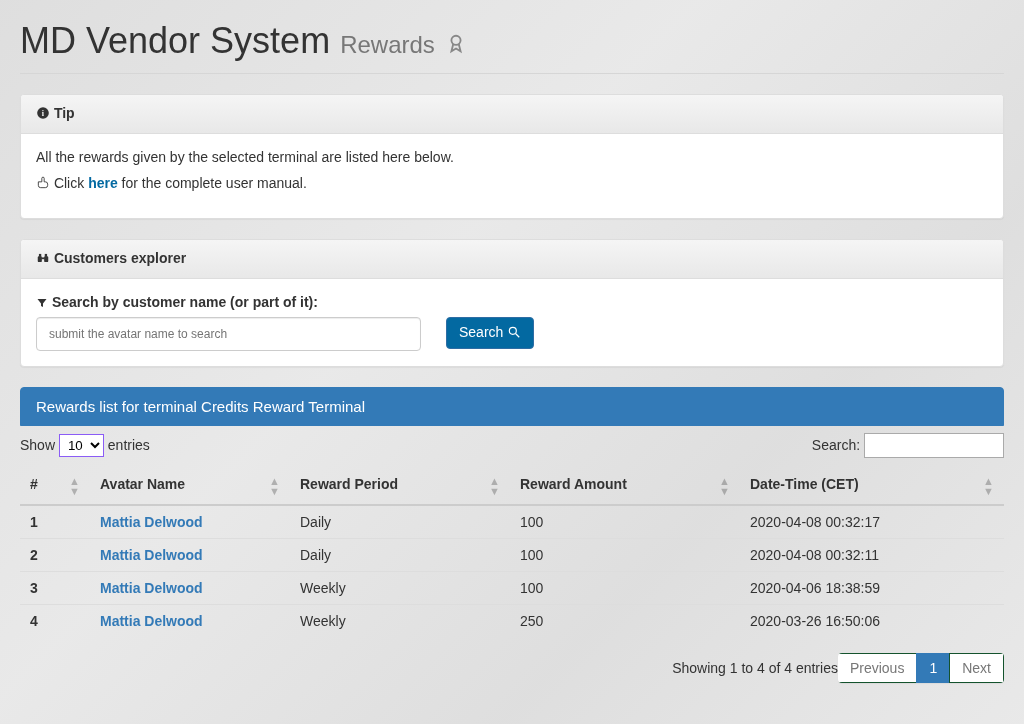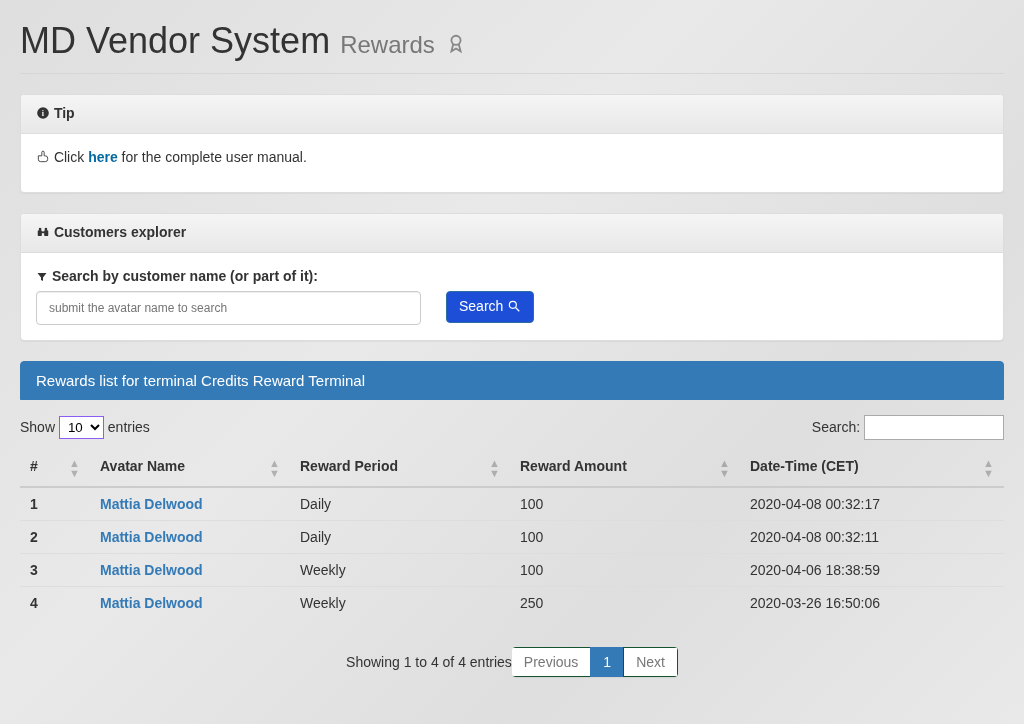--- a/index.html
+++ b/index.html
@@ -47,52 +47,52 @@
     color: #555;
     background: #fff;
     border: 1px solid #ccc;
     border-radius: 4px;
     box-shadow: inset 0 1px 1px rgba(0,0,0,0.075);
   }
   .btn-search {
     padding: 6px 12px;
     font-size: 14px;
     color: #fff;
-    background: #1d4ed8;
+    background: #0369a1;
     border: 1px solid #2e6da4;
     border-radius: 4px;
     cursor: pointer;
   }
   .panel-title-bar {
     background: #337ab7;
     color: #fff;
     padding: 10px 15px;
     border-radius: 4px 4px 0 0;
     font-size: 15px;
     font-weight: normal;
     border: 1px solid #337ab7;
-    margin-bottom: 15px;
+    margin-bottom: 7px;
   }
   .controls-row { display: flex; justify-content: space-between; align-items: center; margin-bottom: 10px; color: #333; }
   .controls-row select { border: 1px solid #8b5cf6; padding: 2px 4px; background: #fff; }
   .controls-search input { border: 1px solid #aaa; padding: 4px 6px; width: 140px; background: #fff; }
   table { width: 100%; border-collapse: collapse; }
   thead th {
     text-align: left;
     padding: 8px 10px;
     border-bottom: 2px solid #ccc;
     font-weight: bold;
     color: #333;
     position: relative;
   }
   thead th .sort-icon { float: right; opacity: 0.3; font-size: 11px; line-height: 10px; }
   tbody td { padding: 8px 10px; border-top: 1px solid #ddd; vertical-align: middle; }
   tbody td.idx { font-weight: bold; }
   tbody a.avatar-link { color: #337ab7; text-decoration: none; font-weight: bold; }
-  .bottom-row { display: flex; justify-content: center; align-items: center; margin-top: 28px; }
+  .bottom-row { display: flex; justify-content: flex-end; align-items: center; margin-top: 16px; }
   .pager { display: flex; border-radius: 4px; overflow: hidden; background: #fff; box-shadow: 0 1px 1px rgba(0,0,0,0.05); }
   .pager .pgbtn { padding: 6px 12px; border: 1px solid #14532d; margin-left: -1px; color: #337ab7; cursor: pointer; }
   .pager .pgbtn.disabled { color: #777; cursor: default; }
   .pager .pgbtn.active { background: #337ab7; border-color: #337ab7; color: #fff; }
   .ico { display: inline-block; vertical-align: -2px; }
 </style>
 </head>
 <body>
 
 <div class="page-header">
@@ -112,20 +112,21 @@
   <div class="panel-heading">
     <span class="ico">
       <svg width="14" height="14" viewBox="0 0 24 24">
           <circle cx="12" cy="12" r="10" fill="#333"></circle>
           <text x="12" y="17" text-anchor="middle" fill="#f5f5f5" font-size="14" font-family="serif" font-weight="bold">i</text>
         </svg>
     </span>
     <span>Tip</span>
   </div>
   <div class="panel-body">
+    <p>All the rewards given by the selected terminal are listed here below.</p>
     <p>
       <span class="ico">
         <svg width="14" height="14" viewBox="0 0 24 24">
             <path d="M4 10 h6 V4 a2 2 0 1 1 4 0 v6 h2 a4 4 0 0 1 4 4 v2 a4 4 0 0 1 -4 4 h-8 a4 4 0 0 1 -4 -4 z" fill="none" stroke="#333" stroke-width="1.5"></path>
           </svg>
       </span>
       <span>Click </span><a href="#">here</a><span> for the complete user manual.</span>
     </p>
   </div>
 </div>

